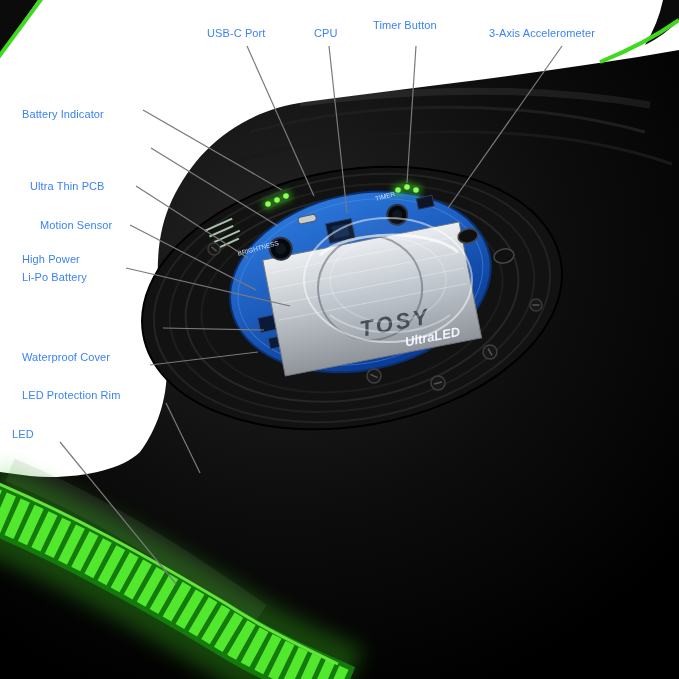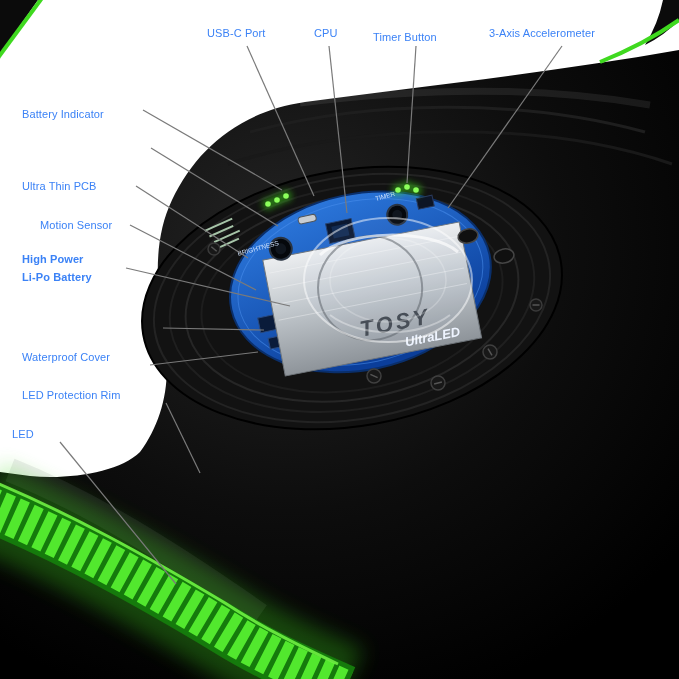--- a/index.html
+++ b/index.html
@@ -192,25 +192,25 @@
       <line x1="126" y1="268" x2="290" y2="306"></line>
       <line x1="163" y1="328" x2="264" y2="330"></line>
       <line x1="150" y1="365" x2="258" y2="352"></line>
       <line x1="166" y1="403" x2="200" y2="473"></line>
       <line x1="60" y1="442" x2="176" y2="584"></line>
     </g>
   </svg>
 
   <div class="label" style="left:207px;top:24px;">USB-C  Port</div>
   <div class="label" style="left:314px;top:24px;">CPU</div>
-  <div class="label" style="left:373px;top:28px;">Timer Button</div>
+  <div class="label" style="left:373px;top:16px;">Timer Button</div>
   <div class="label" style="left:489px;top:24px;">3-Axis Accelerometer</div>
 
   <div class="label" style="left:22px;top:105px;">Battery Indicator</div>
-  <div class="label" style="left:22px;top:177px;text-align:right;">Ultra Thin PCB</div>
+  <div class="label" style="left:30px;top:177px;text-align:right;">Ultra Thin PCB</div>
   <div class="label" style="left:40px;top:216px;">Motion Sensor</div>
-  <div class="label" style="left:22px;top:250px;font-weight:bold;">High Power
+  <div class="label" style="left:22px;top:250px;">High Power
 Li-Po Battery</div>
   <div class="label" style="left:22px;top:348px;">Waterproof Cover</div>
   <div class="label" style="left:22px;top:386px;">LED Protection Rim</div>
   <div class="label" style="left:12px;top:425px;">LED</div>
 
 </div>
 
 </body></html>

